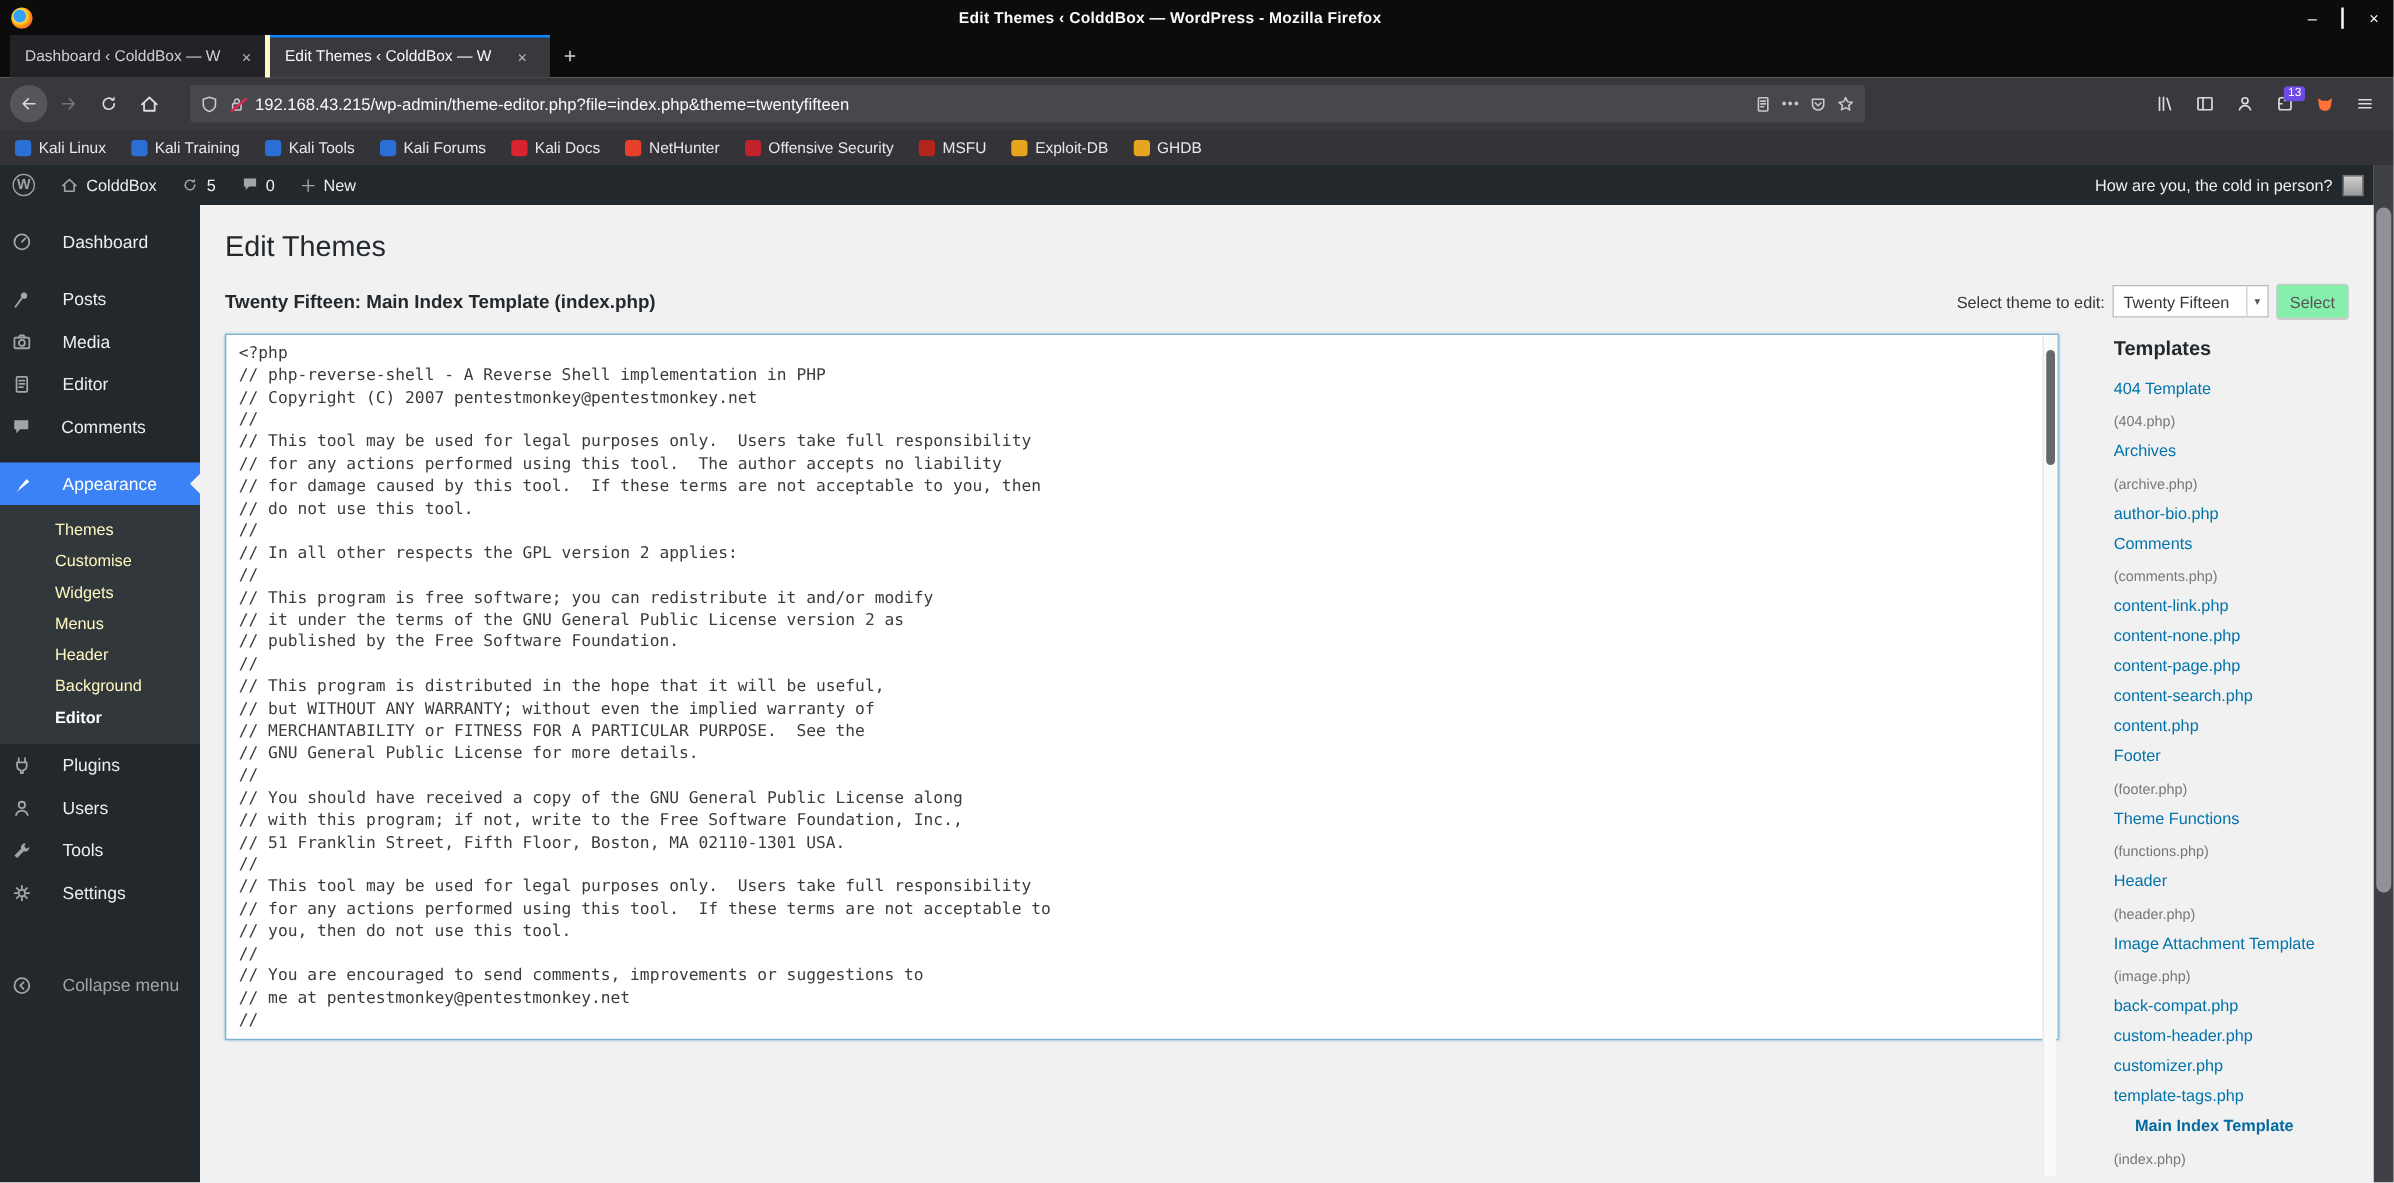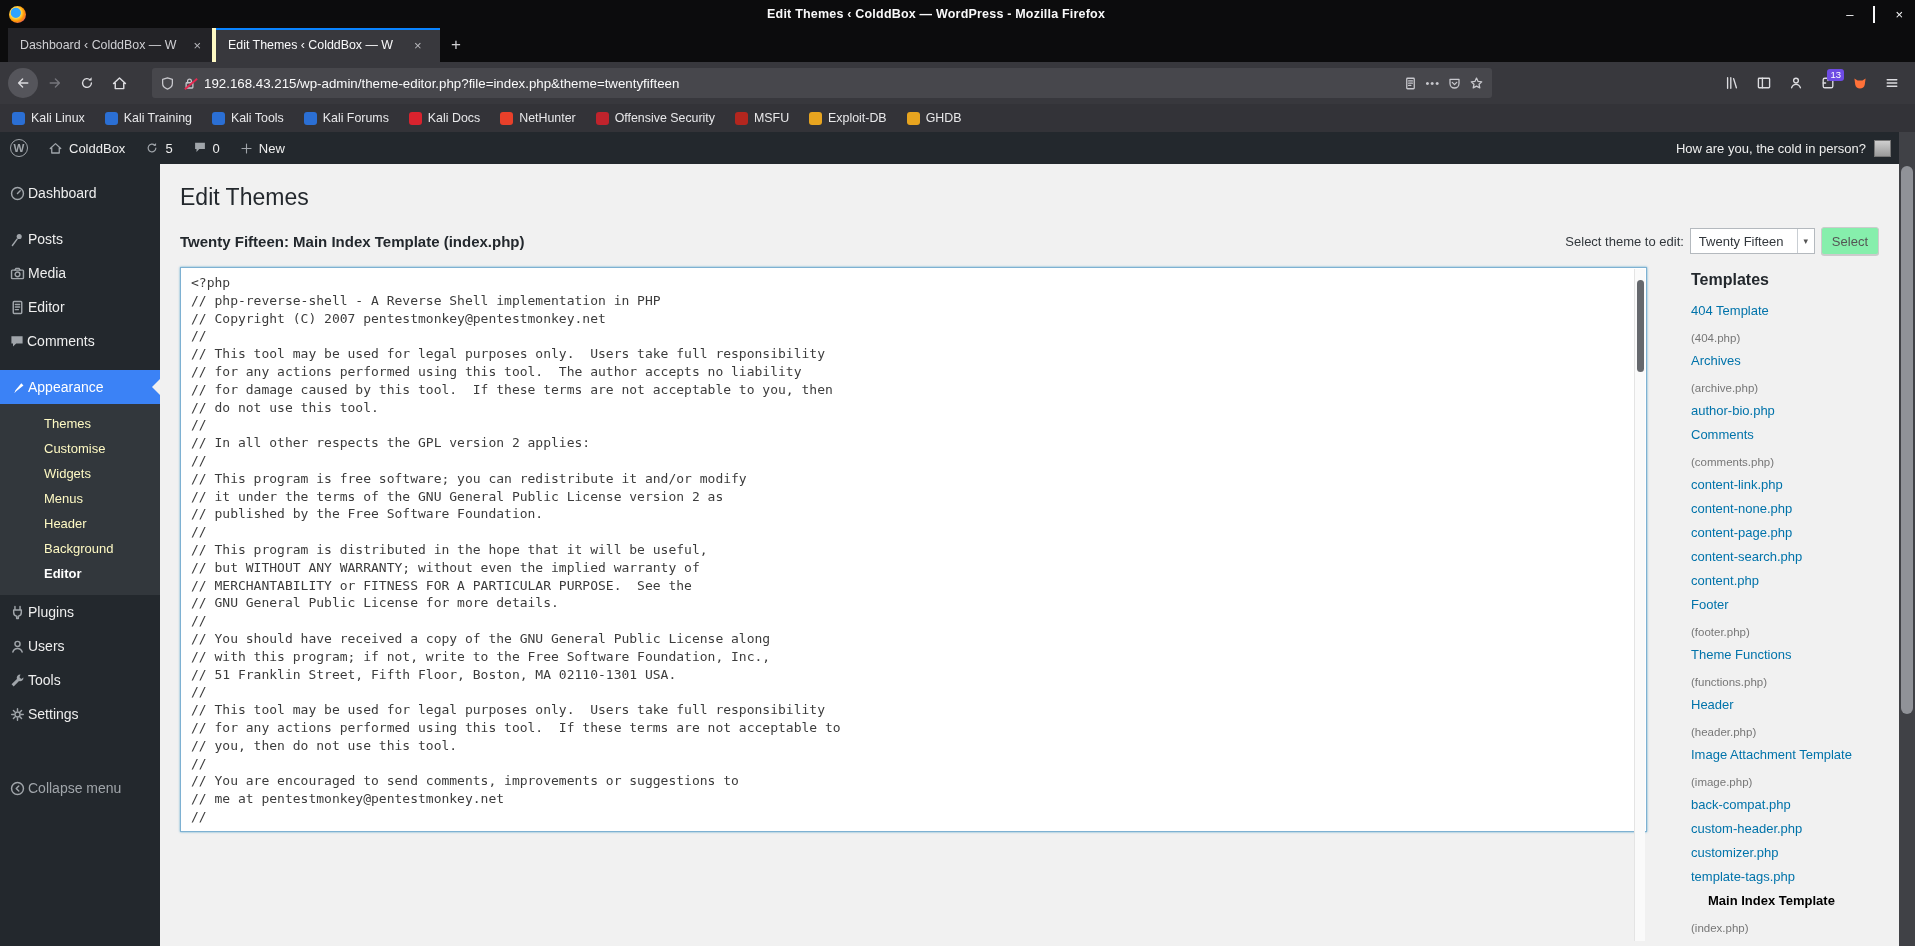--- a/index.html
+++ b/index.html
@@ -52,21 +52,21 @@
   .adminbar { height:32px; background:#23282d; color:#eee; display:flex; align-items:center; font-size:13px; }
   .ab-item { display:flex; align-items:center; gap:6px; padding:0 10px; height:32px; color:#eee; }
   .wp-circ { width:18px; height:18px; border:1.6px solid #a0a5aa; color:#a0a5aa; border-radius:50%; font-size:11.5px; font-weight:bold; display:flex; align-items:center; justify-content:center; }
   .ab-ic { color:#a0a5aa; }
   .ab-right { margin-left:auto; display:flex; align-items:center; gap:8px; padding-right:8px; }
   .avatar { width:17px; height:17px; background:linear-gradient(#cfcfcf,#9a9a9a); border:1px solid #777; }
 
   
   .admin-body { flex:1; display:flex; min-height:0; }
   .wp-sidebar { width:160px; background:#23282d; color:#eee; font-size:14px; flex:0 0 auto; }
-  .mi { display:flex; align-items:center; gap:2px; height:34px; padding-left:9px; color:#eee; position:relative; }
+  .mi { display:flex; align-items:center; gap:24px; height:34px; padding-left:9px; color:#eee; position:relative; }
   .mi .mic { color:#a0a5aa; display:flex; }
   .mi.sep-top { margin-top:12px; }
   .mi.active { background:#3b82f6; color:#fff; }
   .mi.active .mic { color:#fff; }
   .mi.active::after { content:""; position:absolute; right:0; top:50%; margin-top:-8px;
     border:8px solid transparent; border-right-color:#f1f1f1; }
   .submenu { background:#32373c; padding:7px 0 9px; }
   .smi { display:block; padding:5px 0 5px 44px; font-size:13px; color:#fef9c3; }
   .smi.current { color:#fff; font-weight:bold; }
   .collapse { margin-top:40px; color:#a0a5aa; }
@@ -91,21 +91,21 @@
   .doc-row { margin-top:14px; display:flex; align-items:center; gap:24px; font-size:13px; color:#444; }
   .update-wrap { display:inline-block; margin-top:24px; border:3px solid #ee1c25; padding:5px 6px; background:transparent; }
   .btn-primary { background:#2ea2cc; border:1px solid #0074a2; color:#fff; border-radius:3px; height:29px; padding:0 13px; font-size:13.5px; display:inline-flex; align-items:center; box-shadow:inset 0 1px 0 rgba(255,255,255,.25); }
 
   .templates-col { margin-left:44px; width:187px; flex:0 0 auto; }
   .templates-col h3 { font-size:16px; color:#23282d; margin:4px 0 14px; }
   .tpl-item { margin-bottom:9px; }
   .tpl-name { font-size:13px; color:#0073aa; cursor:pointer; }
   .tpl-file { font-size:11.5px; color:#777; margin-top:14px; padding-left:0; }
   .tpl-file:empty { display:none; }
-  .tpl-item.current .tpl-name { color:#000000; font-weight:bold; cursor:default;padding-left:17px; }
+  .tpl-item.current .tpl-name { color:#0369a1; font-weight:bold; cursor:default;padding-left:17px; }
 </style>
 </head>
 <body>
 
 <div class="titlebar">
   <span class="ff-logo"></span>
   <div class="window-title">Edit Themes ‹ ColddBox — WordPress - Mozilla Firefox</div>
   <div class="win-controls">
     <span class="win-btn">–</span>
     <span class="win-btn"><span class="max-box"></span></span>

